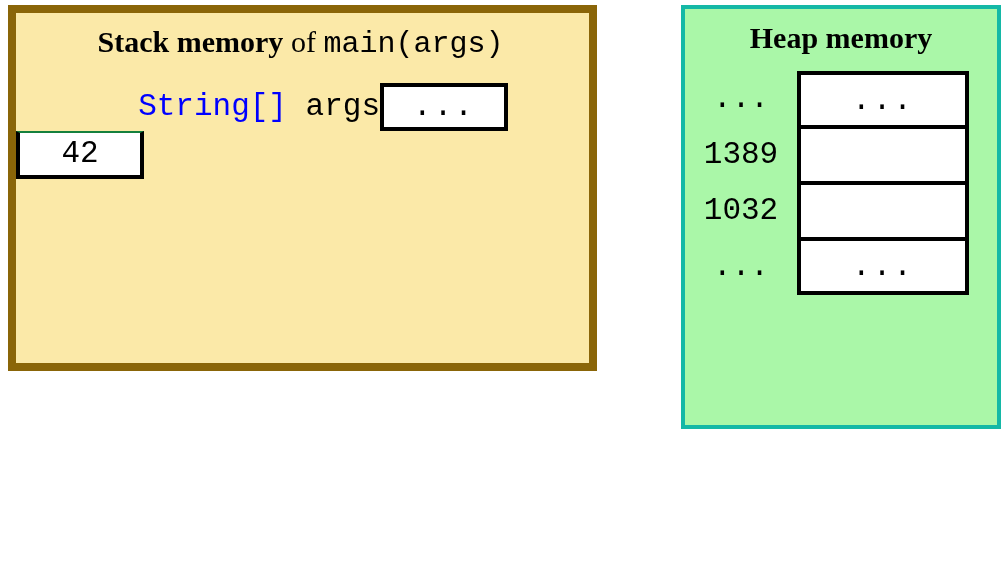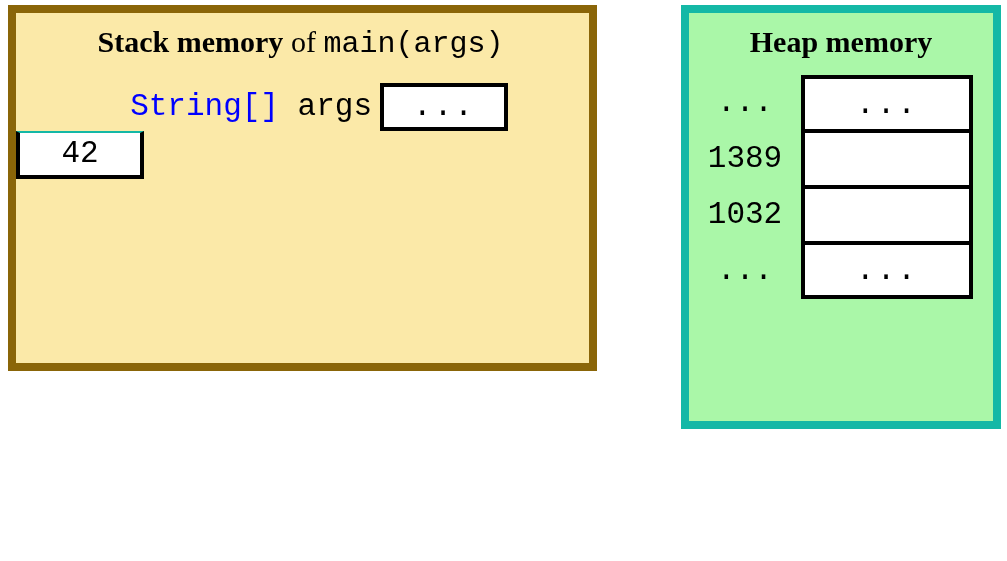--- a/index.html
+++ b/index.html
@@ -67,21 +67,20 @@
     justify-content: flex-start;
     height: 48px;
   }
   .var-label {
     width: 364px;
     text-align: right;
     font-family: "Liberation Mono", monospace;
     font-size: 31px;
     line-height: 48px;
     white-space: nowrap;
-    padding-right: 8px;
     box-sizing: border-box;
     color: #000000;
   }
   .kw {
     color: #0000ff;
   }
   .var-box {
     width: 128px;
     box-sizing: border-box;
     background: #ffffff;
@@ -89,35 +88,35 @@
     font-family: "Liberation Mono", monospace;
     font-size: 31px;
     line-height: 40px;
     text-align: center;
     color: #000000;
     display: flex;
     align-items: center;
     justify-content: center;
   }
   .var-box.lower {
-    border-top: 2px solid #14b8a6;
+    border-top: 2px solid #15803d;
   }
   .dots {
     letter-spacing: 2px;
   }
 
   
   #heap-panel {
     position: absolute;
     left: 681px;
     top: 5px;
     width: 320px;
     height: 424px;
     background: #aaf7a8;
-    border: 8px solid #14b8a6;
+    border: 4px solid #14b8a6;
     box-sizing: border-box;
   }
 
   #heap-title {
     left: 0;
     right: 0;
     top: 12px;
     text-align: center;
     font-size: 30px;
     line-height: 34px;

